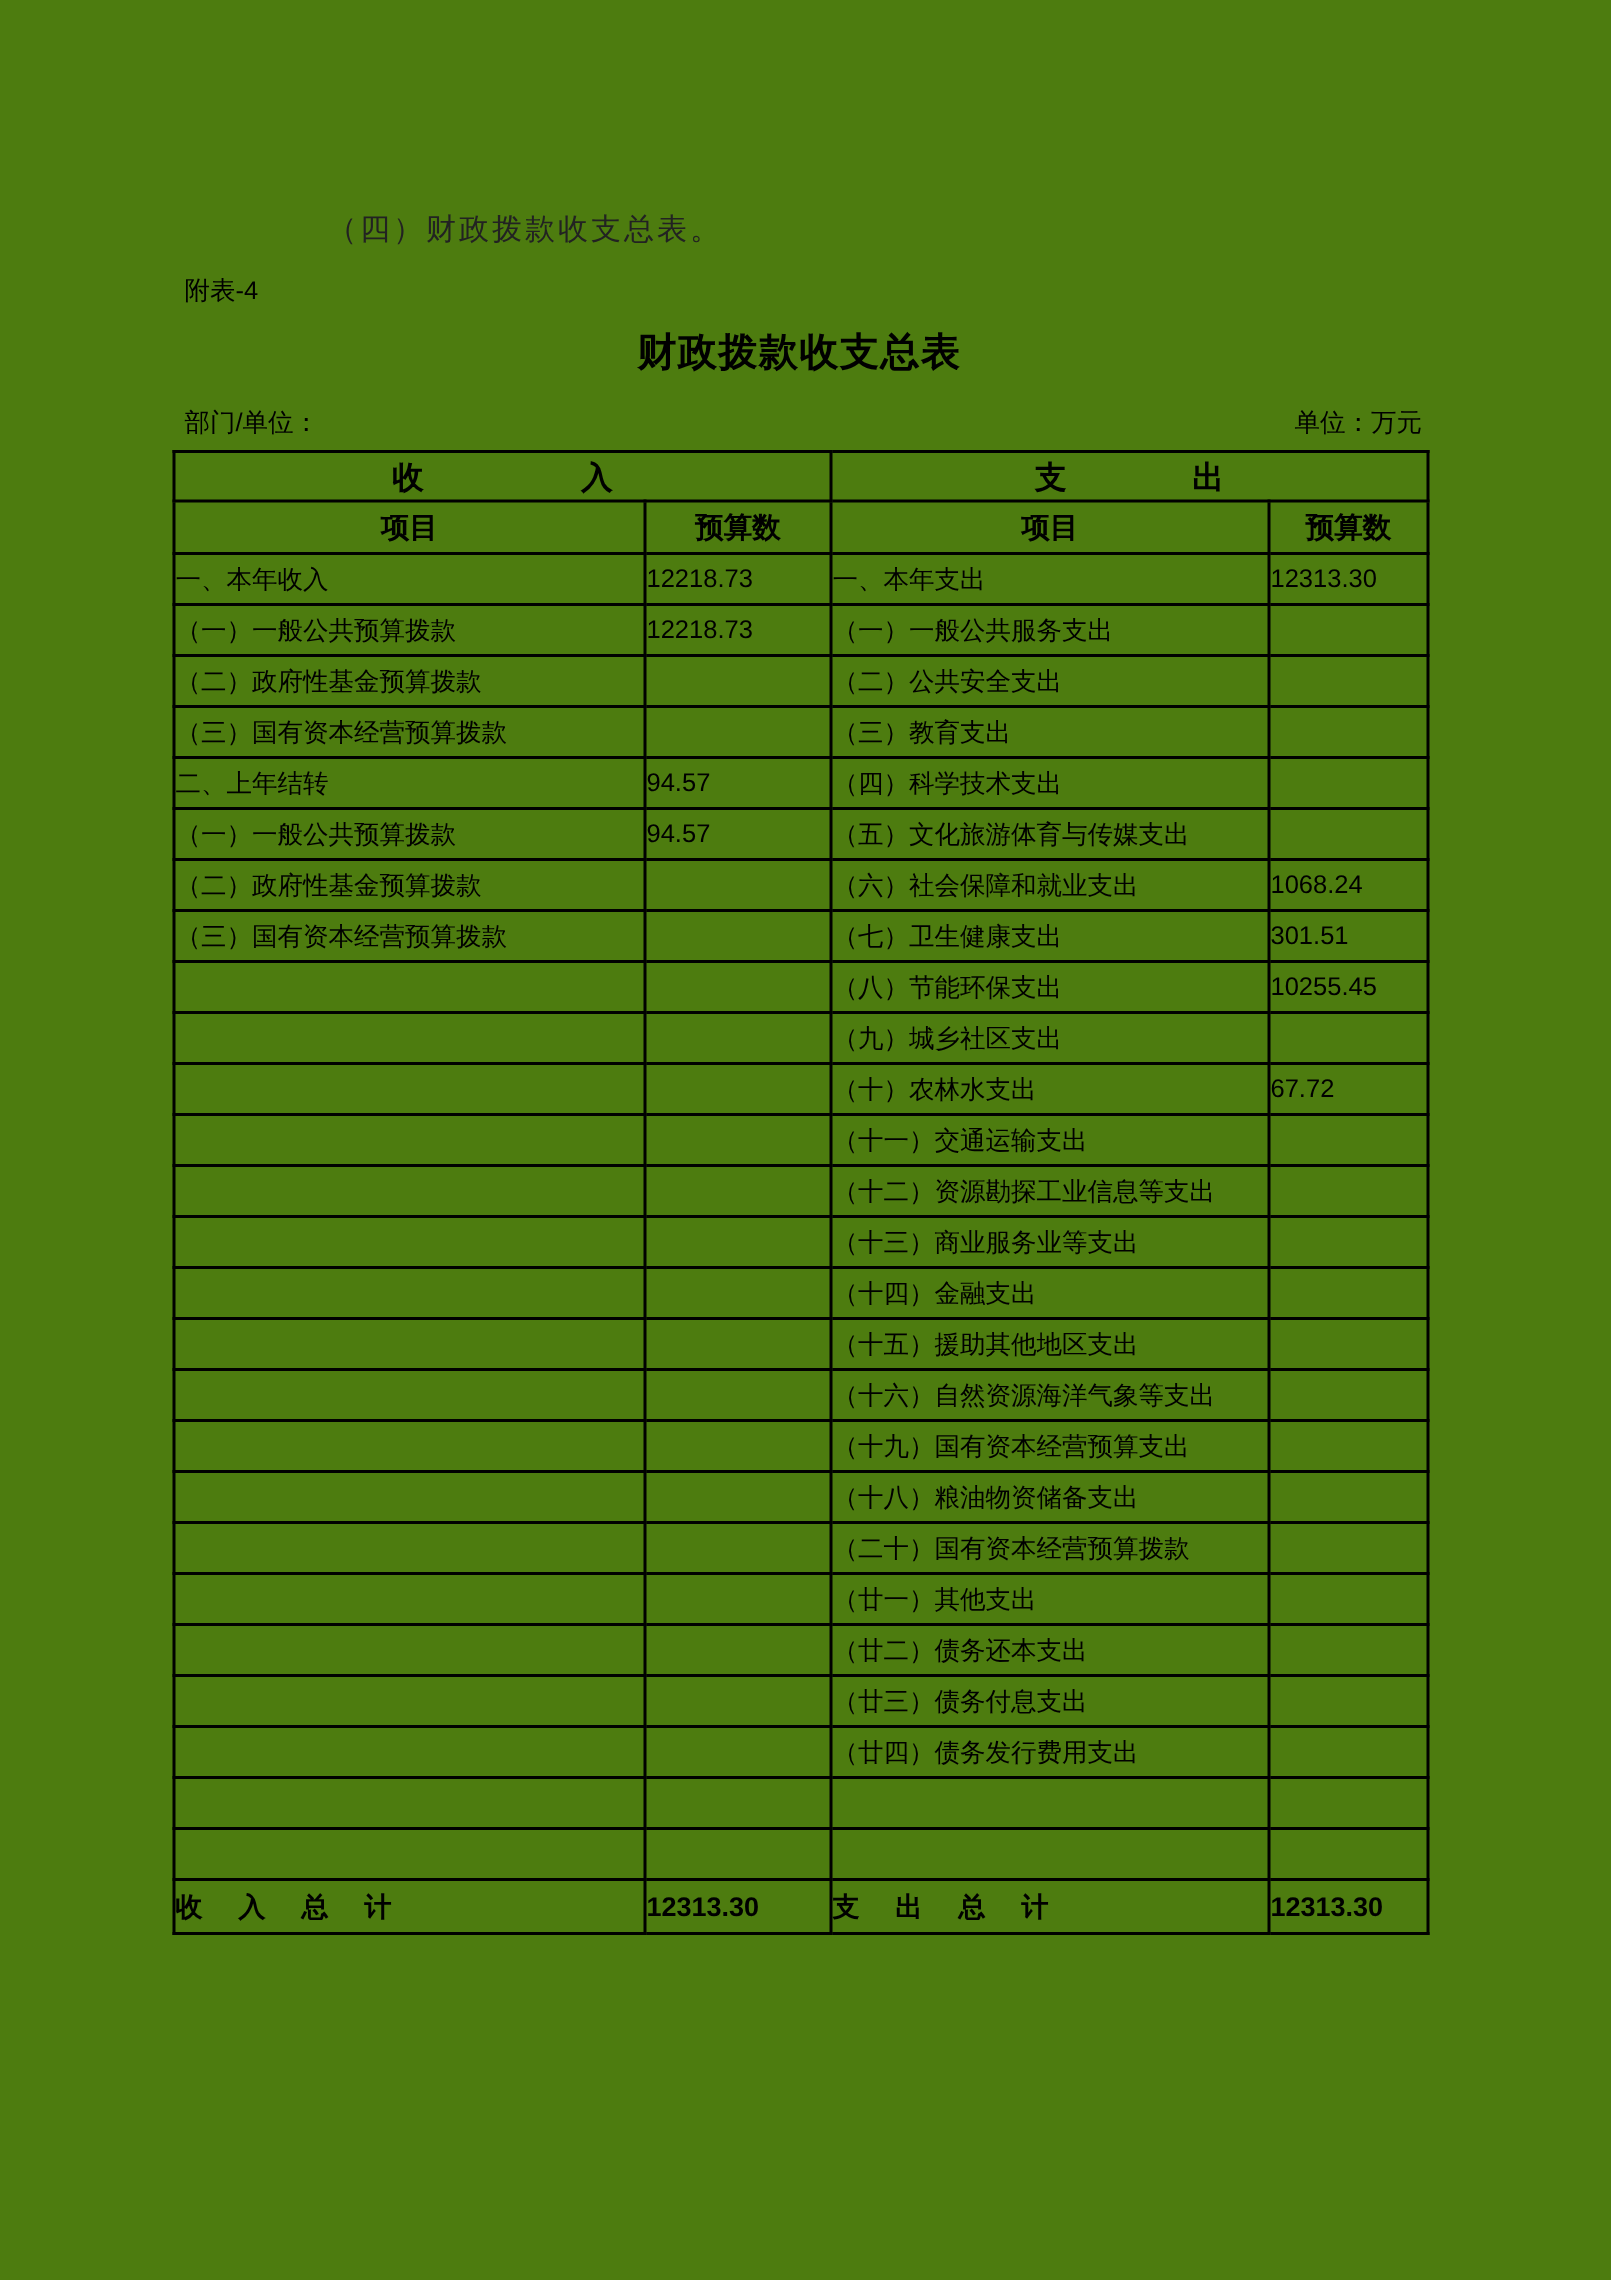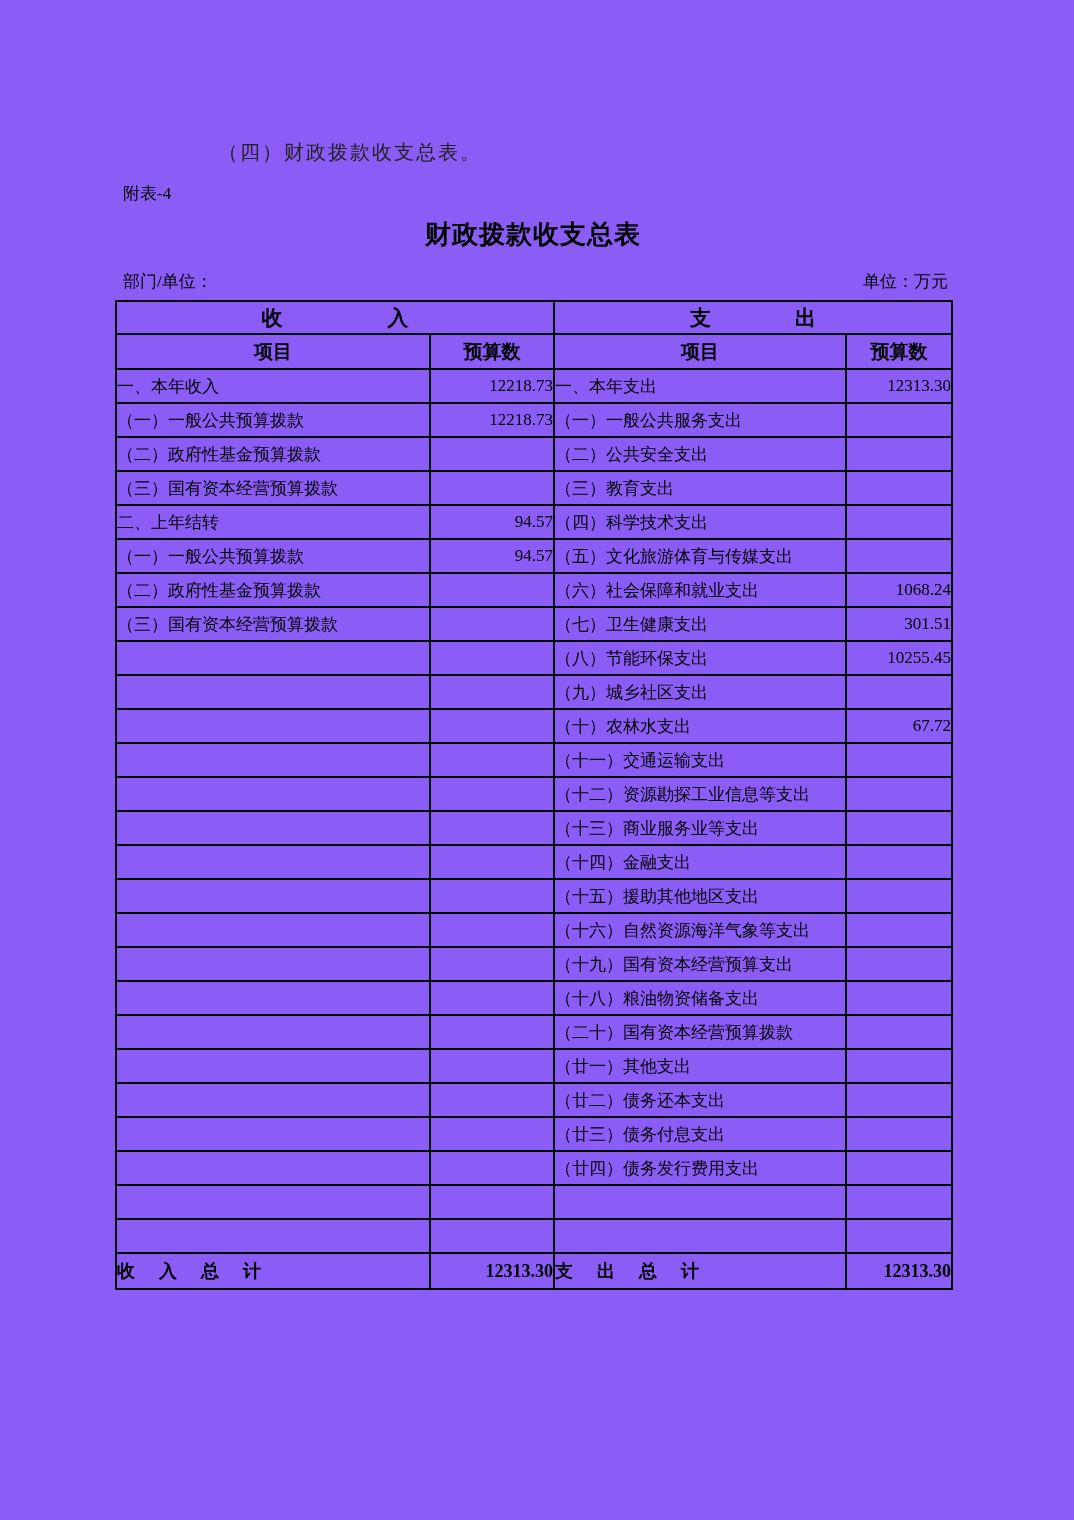--- a/index.html
+++ b/index.html
@@ -1,21 +1,21 @@
 <!DOCTYPE html>
 <html><head>
 <meta charset="utf-8">
 <style>
   html, body { margin: 0; padding: 0; background: #ffffff; }
   .page {
     position: relative;
     width: 1074px;
     height: 1520px;
-    background: #8b5cf6;
-    font-family: Liberation Serif, serif;
+    background: #4d7c0f;
+    font-family: Liberation Sans, sans-serif;
     color: #000000;
     overflow: hidden;
   }
   .intro-line {
     position: absolute;
     left: 218px;
     top: 139px;
     font-size: 20px;
     letter-spacing: 2px;
     color: #222222;
@@ -77,21 +77,21 @@
     font-weight: bold;
     text-align: center;
   }
   tbody.data-body tr { height: 34px; padding-left: 45px; }
   td.item-cell {
     text-align: left;
     padding-left: 9px;
     font-size: 17px;
   }
   td.value-cell {
-    text-align: right;
+    text-align: left;
     padding-right: 12px;
     font-size: 17px;
   }
   tfoot tr { height: 36px; }
   tfoot td { border-bottom: 3px solid #000000; font-weight: bold; }
   tfoot td.item-cell { font-size: 18px; letter-spacing: 3px; }
   tfoot td.value-cell { font-size: 18px; }
 </style>
 </head>
 <body>

